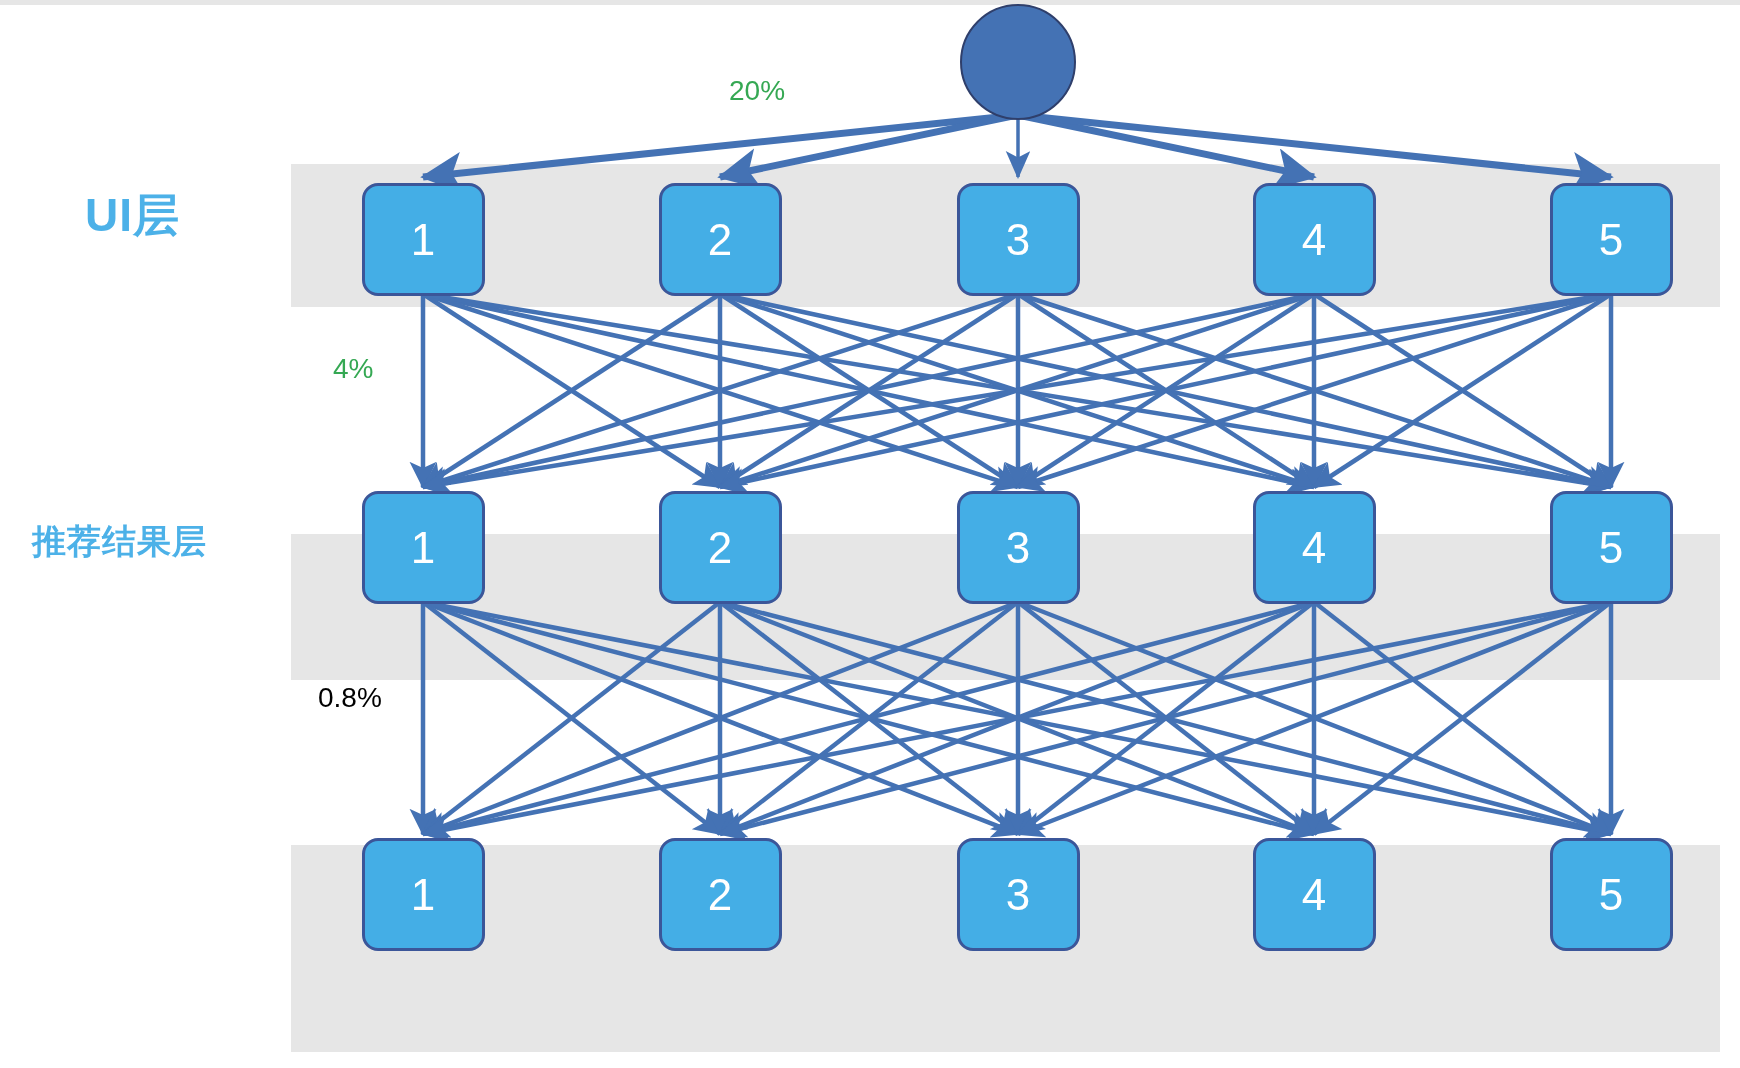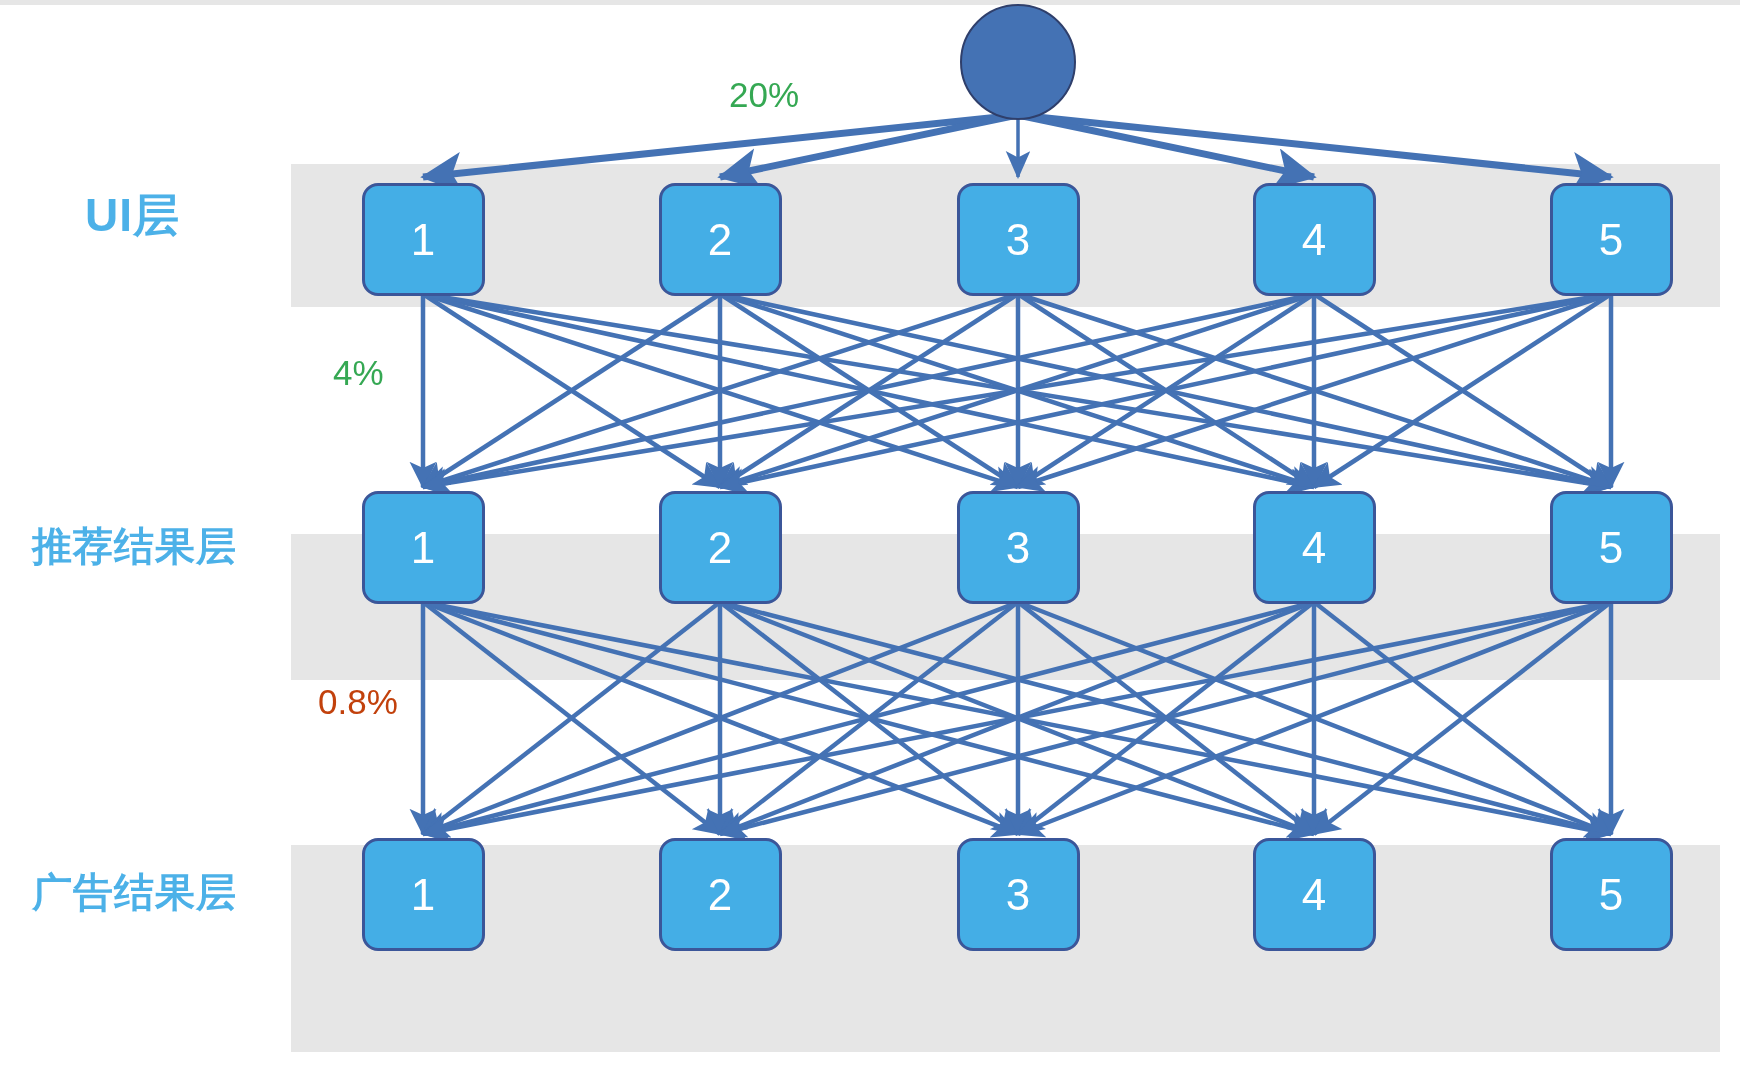--- a/index.html
+++ b/index.html
@@ -29,21 +29,21 @@
     color:#ffffff;
     display:flex;
     align-items:center;
     justify-content:center;
     font-size:44px;
     font-weight:400;
   }
   .pct{
     position:absolute;
     color:#35A853;
-    font-size:35px;
+    font-size:28px;
     white-space:nowrap;
   }
   .topstrip{position:absolute;left:0;top:0;width:1740px;height:5px;background:#e6e6e6;}
 </style>
 </head>
 <body>
 
 <div id="stage">
 
   <div class="topstrip"></div>
@@ -122,26 +122,25 @@
         <line x1="1611" y1="602" x2="1314" y2="834" stroke="#4472B4" stroke-width="4.5" marker-end="url(#ah)"></line>
         <line x1="1611" y1="602" x2="1611" y2="834" stroke="#4472B4" stroke-width="4.5" marker-end="url(#ah)"></line>
       </g>
   </svg>
 
   <svg id="rootsvg" style="position:absolute;left:0;top:0;width:1740px;height:1068px;pointer-events:none;" viewBox="0 0 1740 1068" xmlns="http://www.w3.org/2000/svg">
     <circle id="rootcircle" cx="1018" cy="62" r="57" fill="#4472B4" stroke="#2F3F6B" stroke-width="2"></circle>
   </svg>
 
   <div class="layer-label" id="lbl-ui" style="left: 85px; top: 185px; font-size: 46px; color: rgb(76, 177, 232);">UI层</div>
-  <div class="layer-label" id="lbl-rec" style="left: 32px; top: 519px; font-size: 40px; color: rgb(76, 177, 232);">推荐结果层</div>
-  <div class="layer-label" id="lbl-ads" style="left: 32px; top: 865px; font-size: 40px; color: rgb(76, 177, 232);">广告结果层</div>
+  <div class="layer-label" id="lbl-rec" style="left: 32px; top: 519px; font-size: 34px; color: rgb(76, 177, 232);">推荐结果层</div>
 
   <div class="pct" id="pct0" style="left: 729px; top: 75px; color: rgb(53, 168, 83);">20%</div>
   <div class="pct" id="pct1" style="left: 333px; top: 353px; color: rgb(53, 168, 83);">4%</div>
-  <div class="pct" id="pct2" style="left: 318px; top: 682px; color: #c2410c; text-align: right;">0.8%</div>
+  <div class="pct" id="pct2" style="left: 318px; top: 682px; color: #000000; text-align: right;">0.8%</div>
 
   <div id="nodes-ui">
       <div class="node" style="left: 361.5px; top: 183px; width: 123px; height: 113px; background: rgb(68, 174, 230); border-color: rgb(59, 86, 153); color: rgb(255, 255, 255);">1</div>
       <div class="node" style="left: 658.5px; top: 183px; width: 123px; height: 113px; background: rgb(68, 174, 230); border-color: rgb(59, 86, 153); color: rgb(255, 255, 255);">2</div>
       <div class="node" style="left: 956.5px; top: 183px; width: 123px; height: 113px; background: rgb(68, 174, 230); border-color: rgb(59, 86, 153); color: rgb(255, 255, 255);">3</div>
       <div class="node" style="left: 1252.5px; top: 183px; width: 123px; height: 113px; background: rgb(68, 174, 230); border-color: rgb(59, 86, 153); color: rgb(255, 255, 255);">4</div>
       <div class="node" style="left: 1549.5px; top: 183px; width: 123px; height: 113px; background: rgb(68, 174, 230); border-color: rgb(59, 86, 153); color: rgb(255, 255, 255);">5</div>
     </div>
   <div id="nodes-recommend">
       <div class="node" style="left: 361.5px; top: 491px; width: 123px; height: 113px; background: rgb(68, 174, 230); border-color: rgb(59, 86, 153); color: rgb(255, 255, 255);">1</div>

